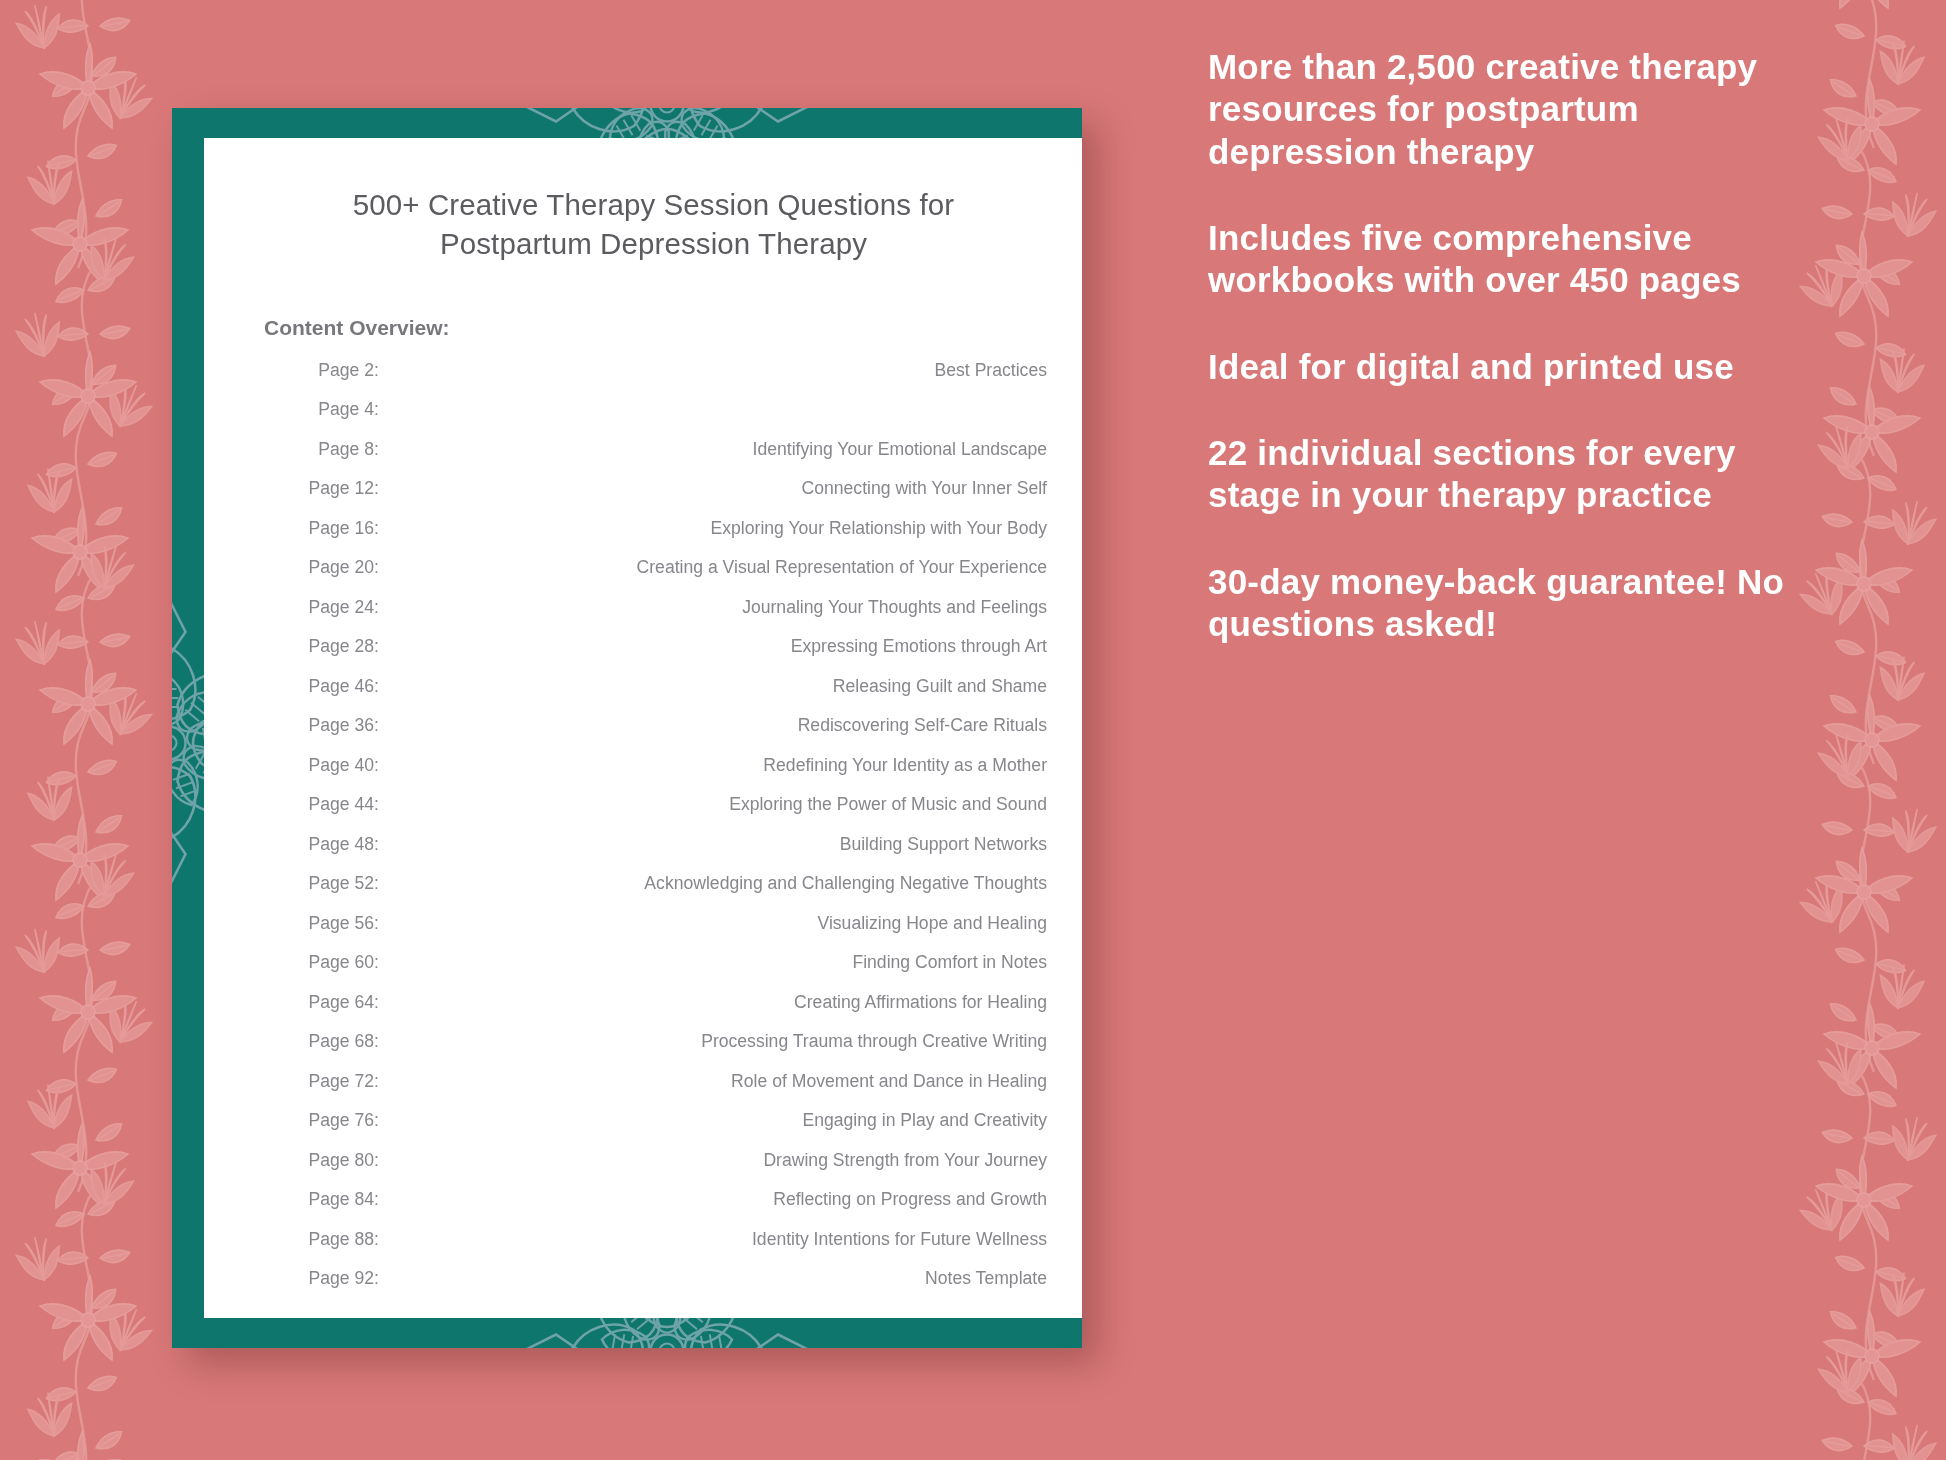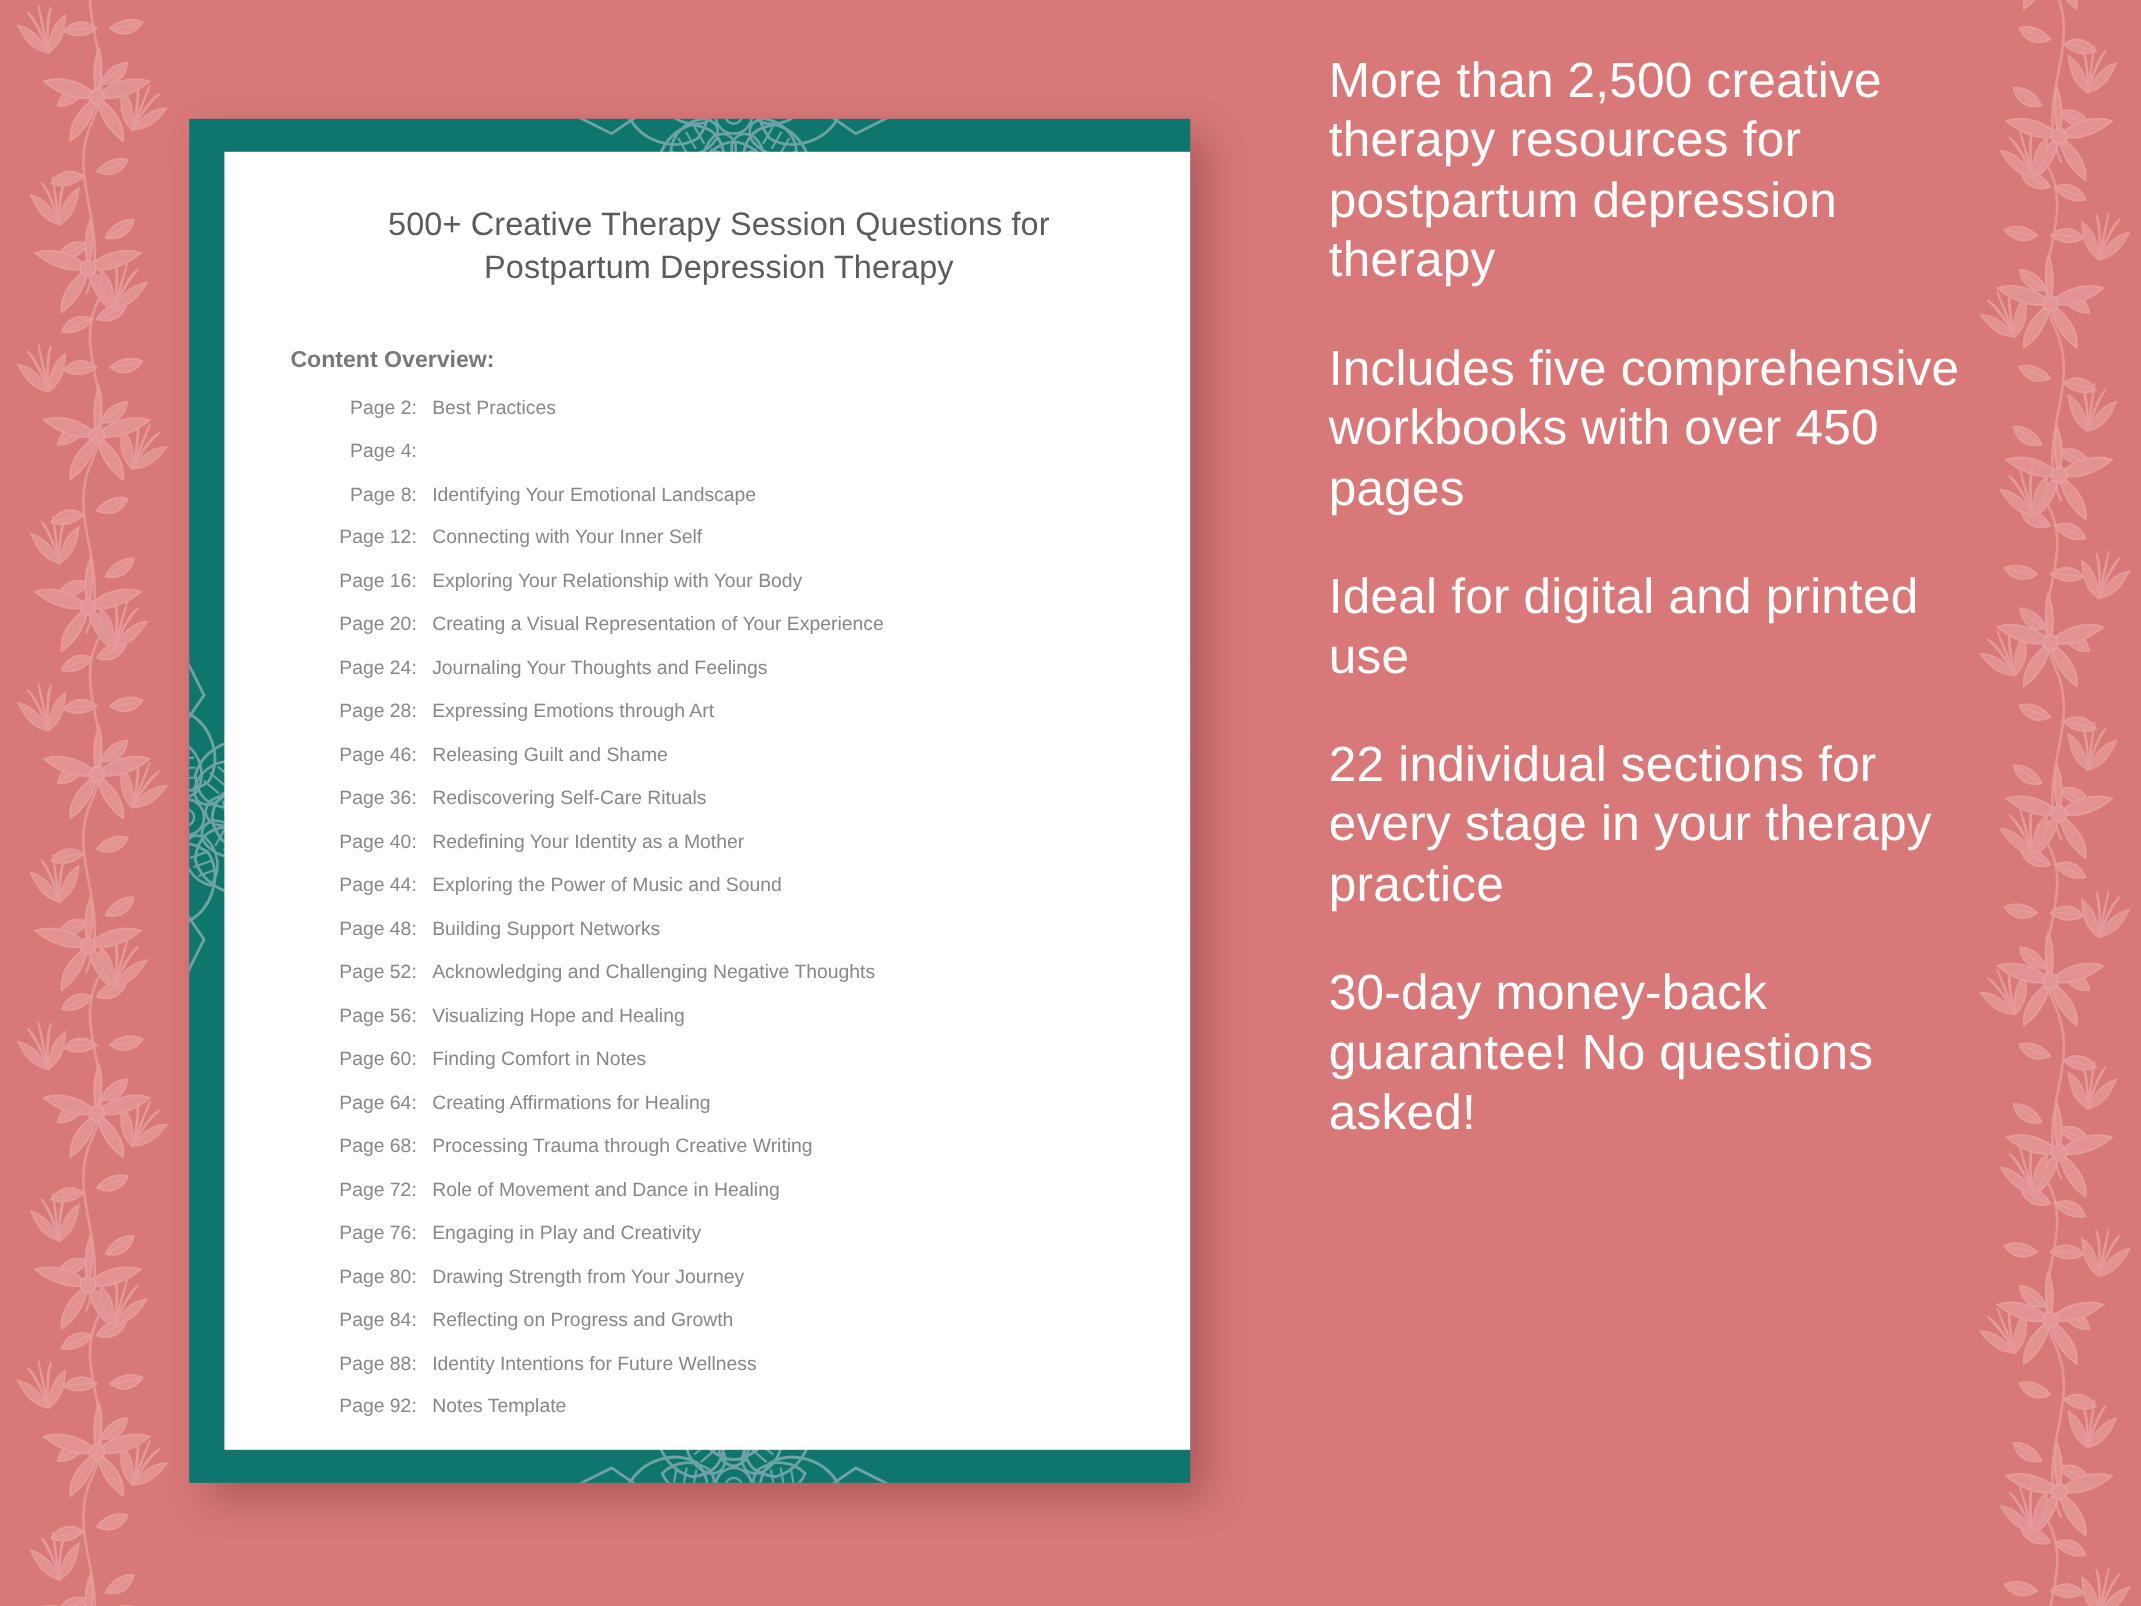--- a/index.html
+++ b/index.html
@@ -97,34 +97,34 @@
     color: #86868c;
     white-space: nowrap;
   }
   .toc-page-col {
     display: inline-block;
     width: 86px;
     text-align: right;
     flex: none;
   }
   .toc-colon { flex: none; padding-right: 14px; }
-  .toc-title-col { flex: 1 1 auto; }
+  .toc-title-col { flex: 1 1 auto; text-align: right; }
 
   
   #marketing {
     position: absolute;
     left: 1208px;
     top: 46px;
     width: 620px;
   }
   .marketing-block {
     color: #ffffff;
-    font-size: 45px;
+    font-size: 35px;
     line-height: 1.21;
-    font-weight: 400;
+    font-weight: 700;
     margin: 0 0 44px 0;
     letter-spacing: .2px;
   }
   .marketing-block:last-child { margin-bottom: 0; }
 </style>
 </head>
 <body>
 
 <div id="page-root">
 

